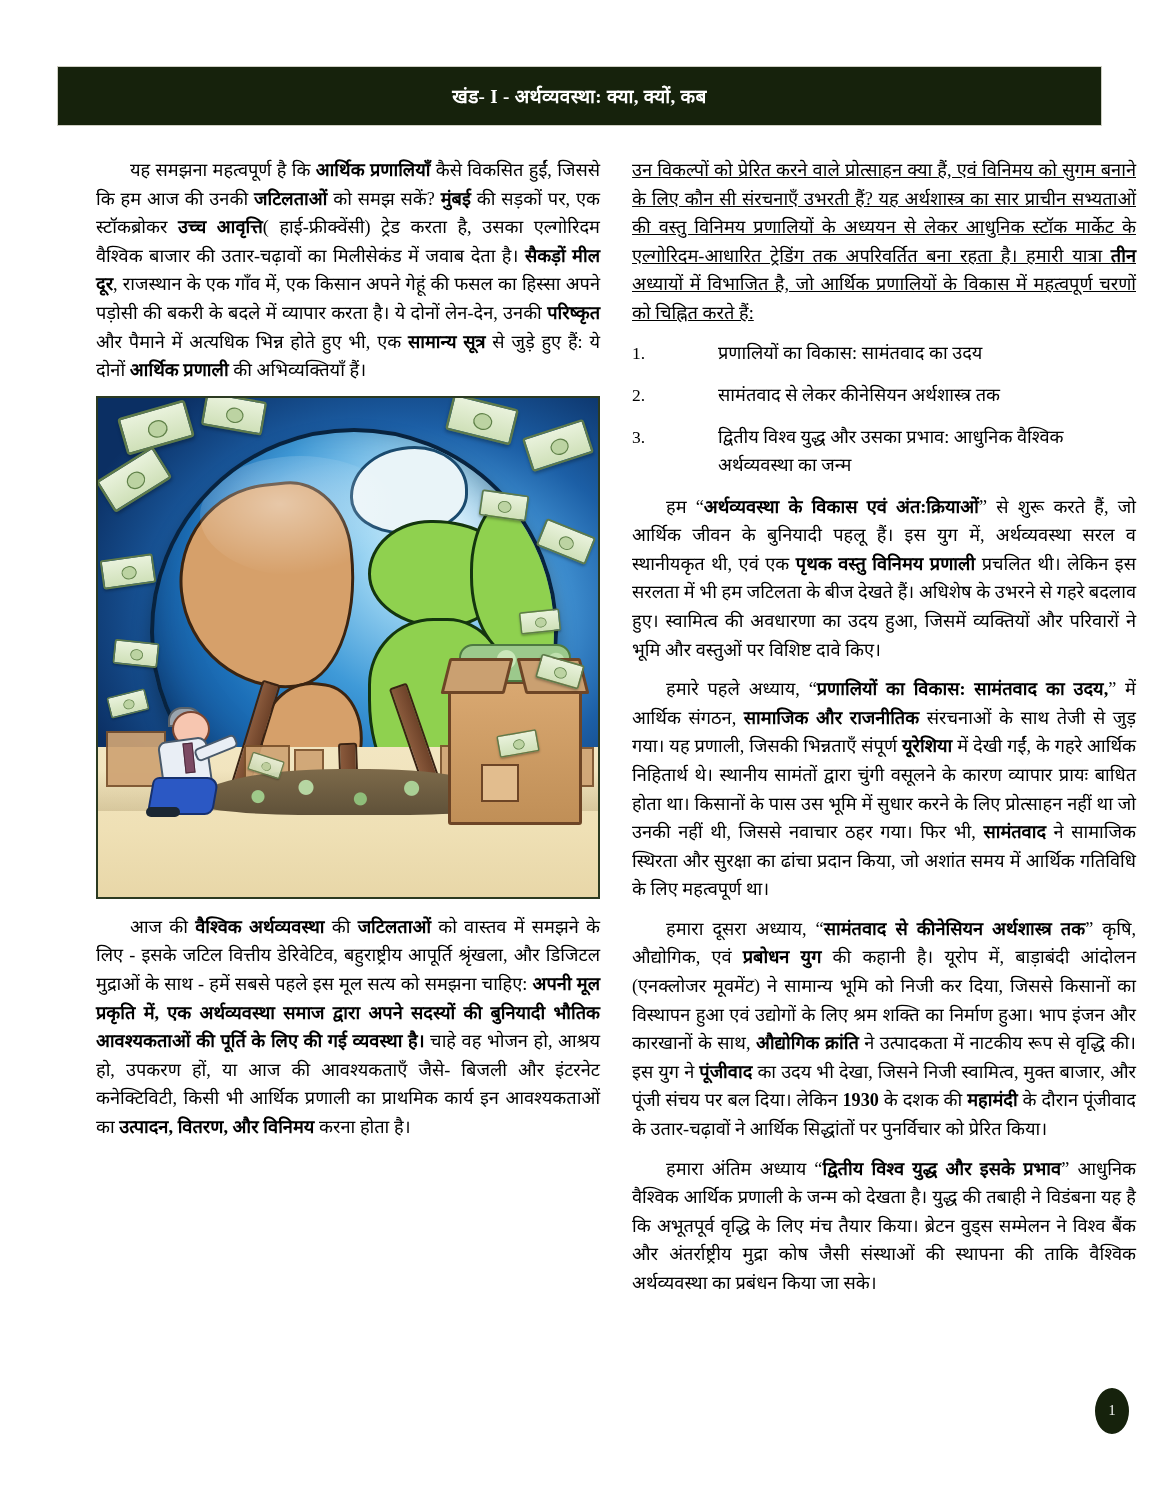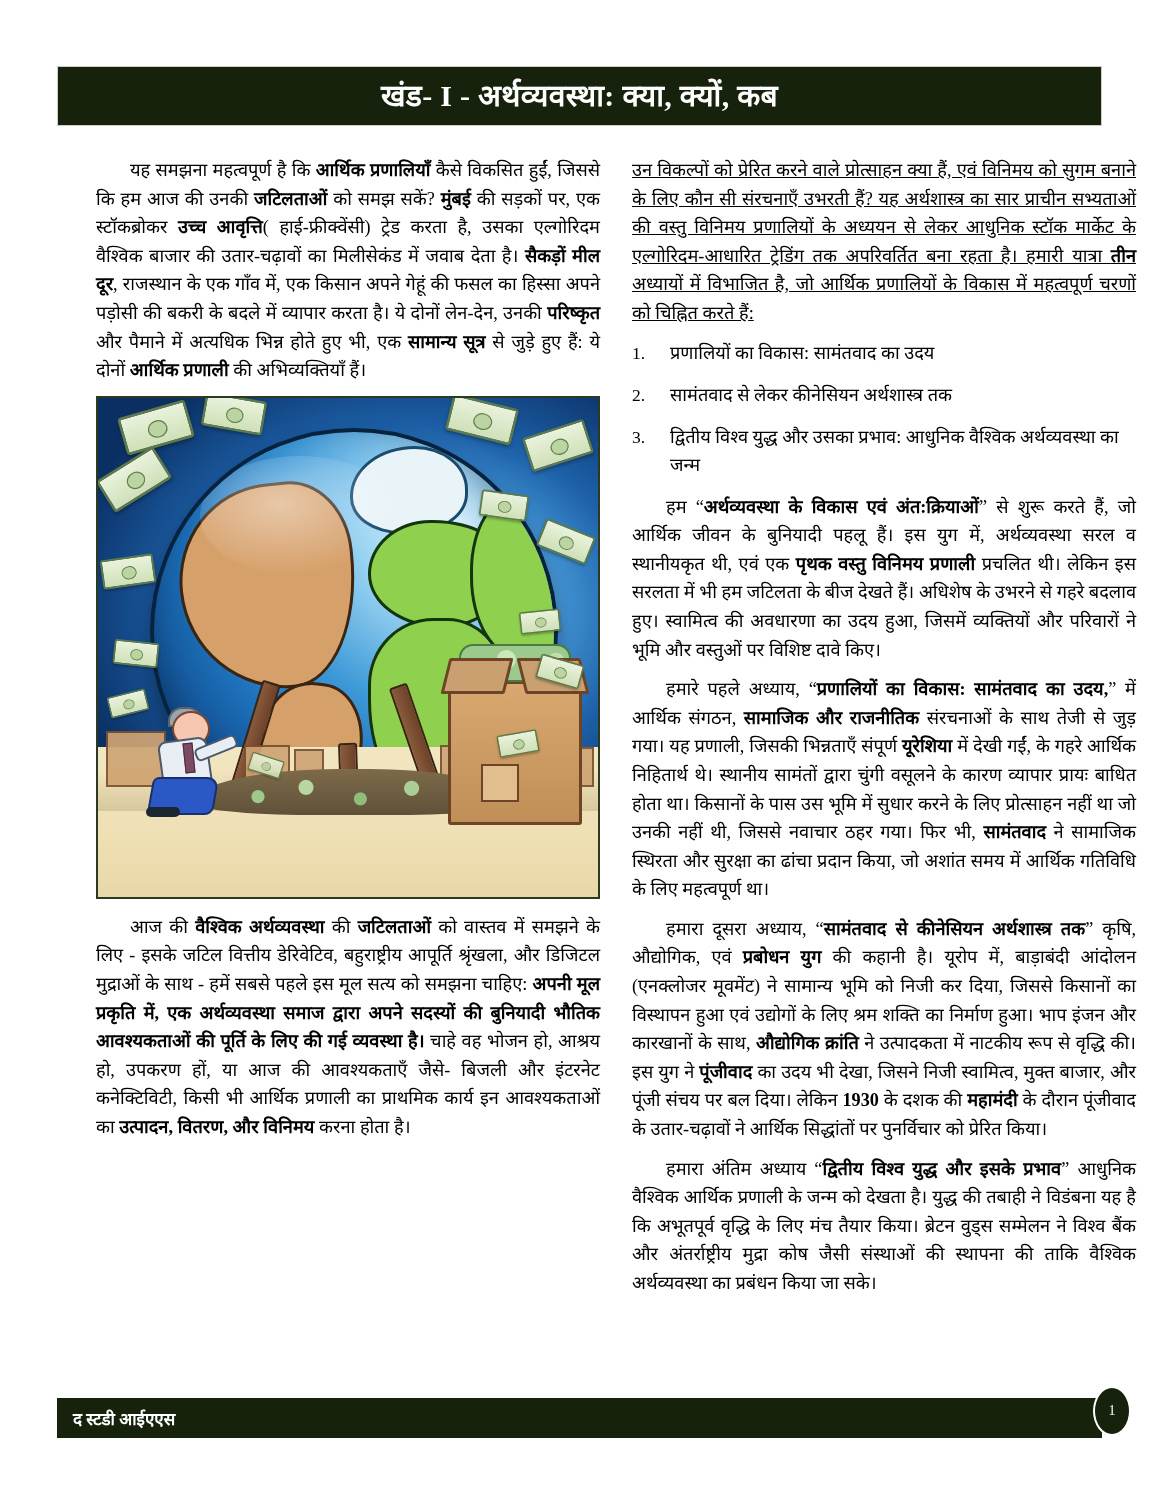--- a/index.html
+++ b/index.html
@@ -29,21 +29,21 @@
     height: 60px;
     background: #16220c;
     border: 1px solid #cfcfc4;
     box-sizing: border-box;
     display: flex;
     align-items: center;
     justify-content: center;
   }
   .header-title {
     color: #ffffff;
-    font-size: 30px;
+    font-size: 19px;
     font-weight: bold;
     letter-spacing: 0.3px;
     line-height: 1;
     white-space: nowrap;
   }
 
   
   .columns {
     position: absolute;
     left: 60px;
@@ -81,20 +81,21 @@
     margin-bottom: 14px;
     display: flex;
     gap: 10px;
   }
   ol.chapter-list li .num {
     flex: 0 0 28px;
     font-size: 17.5px;
   }
   ol.chapter-list li .txt {
     flex: 1 1 auto;
+    margin-left: 48px;
   }
 
   
   .illus-wrap {
     margin: 10px 0 14px 0;
     width: 504px;
     height: 503px;
     border: 2px solid #2b3a21;
     box-sizing: border-box;
     position: relative;
@@ -458,18 +459,15 @@
         </li>
       </ol>
 
       <p class="para">हम “<b>अर्थव्यवस्था के  विकास एवं अंत:क्रियाओं</b>” से शुरू करते हैं, जो आर्थिक जीवन के बुनियादी पहलू हैं। इस युग में, अर्थव्यवस्था सरल व स्थानीयकृत थी, एवं एक <b>पृथक  वस्तु विनिमय प्रणाली</b> प्रचलित थी। लेकिन इस सरलता में भी हम जटिलता के बीज देखते हैं। अधिशेष के उभरने से गहरे बदलाव हुए। स्वामित्व की अवधारणा का उदय हुआ, जिसमें व्यक्तियों और परिवारों ने भूमि और वस्तुओं पर विशिष्ट दावे किए।</p>
       <p class="para">हमारे पहले अध्याय, “<b>प्रणालियों का विकास: सामंतवाद का उदय,</b>” में आर्थिक संगठन, <b>सामाजिक और राजनीतिक</b> संरचनाओं के साथ तेजी से जुड़ गया। यह  प्रणाली, जिसकी भिन्नताएँ संपूर्ण  <b>यूरेशिया</b> में देखी गईं, के गहरे आर्थिक निहितार्थ थे। स्थानीय सामंतों द्वारा चुंगी  वसूलने के कारण व्यापार प्रायः बाधित होता था। किसानों के पास उस भूमि में सुधार करने के लिए प्रोत्साहन नहीं था जो उनकी नहीं थी, जिससे नवाचार ठहर गया। फिर भी, <b>सामंतवाद</b> ने सामाजिक स्थिरता और सुरक्षा का ढांचा प्रदान किया, जो अशांत समय में आर्थिक गतिविधि के लिए  महत्वपूर्ण था।</p>
       <p class="para">हमारा दूसरा अध्याय, “<b>सामंतवाद से कीनेसियन अर्थशास्त्र तक</b>” कृषि, औद्योगिक, एवं  <b>प्रबोधन युग</b>  की कहानी है। यूरोप में, बाड़ाबंदी आंदोलन (एनक्लोजर मूवमेंट) ने सामान्य भूमि को निजी कर दिया, जिससे किसानों का विस्थापन हुआ एवं उद्योगों के लिए श्रम शक्ति का निर्माण हुआ। भाप इंजन और कारखानों के साथ, <b>औद्योगिक क्रांति</b> ने उत्पादकता में नाटकीय रूप से वृद्धि की। इस युग ने <b>पूंजीवाद</b> का उदय भी देखा, जिसने निजी स्वामित्व, मुक्त बाजार, और पूंजी संचय पर बल दिया। लेकिन <b>1930</b> के दशक की <b>महामंदी</b> के दौरान पूंजीवाद के उतार-चढ़ावों ने आर्थिक सिद्धांतों पर पुनर्विचार को प्रेरित किया।</p>
       <p class="para">हमारा अंतिम अध्याय “<b>द्वितीय विश्व युद्ध और इसके प्रभाव</b>” आधुनिक वैश्विक आर्थिक प्रणाली के जन्म को देखता है। युद्ध की तबाही ने विडंबना यह है कि अभूतपूर्व वृद्धि के लिए मंच तैयार किया। ब्रेटन वुड्स सम्मेलन ने विश्व बैंक और अंतर्राष्ट्रीय मुद्रा कोष जैसी संस्थाओं की स्थापना की ताकि वैश्विक अर्थव्यवस्था का प्रबंधन किया जा सके।</p>
     </div>
   </div>
 
-  <div class="footer-band">
-    <div class="footer-text">द स्टडी आईएएस</div>
-  </div>
   <div class="page-badge">1</div>
 
 </div>
 
 </body></html>

